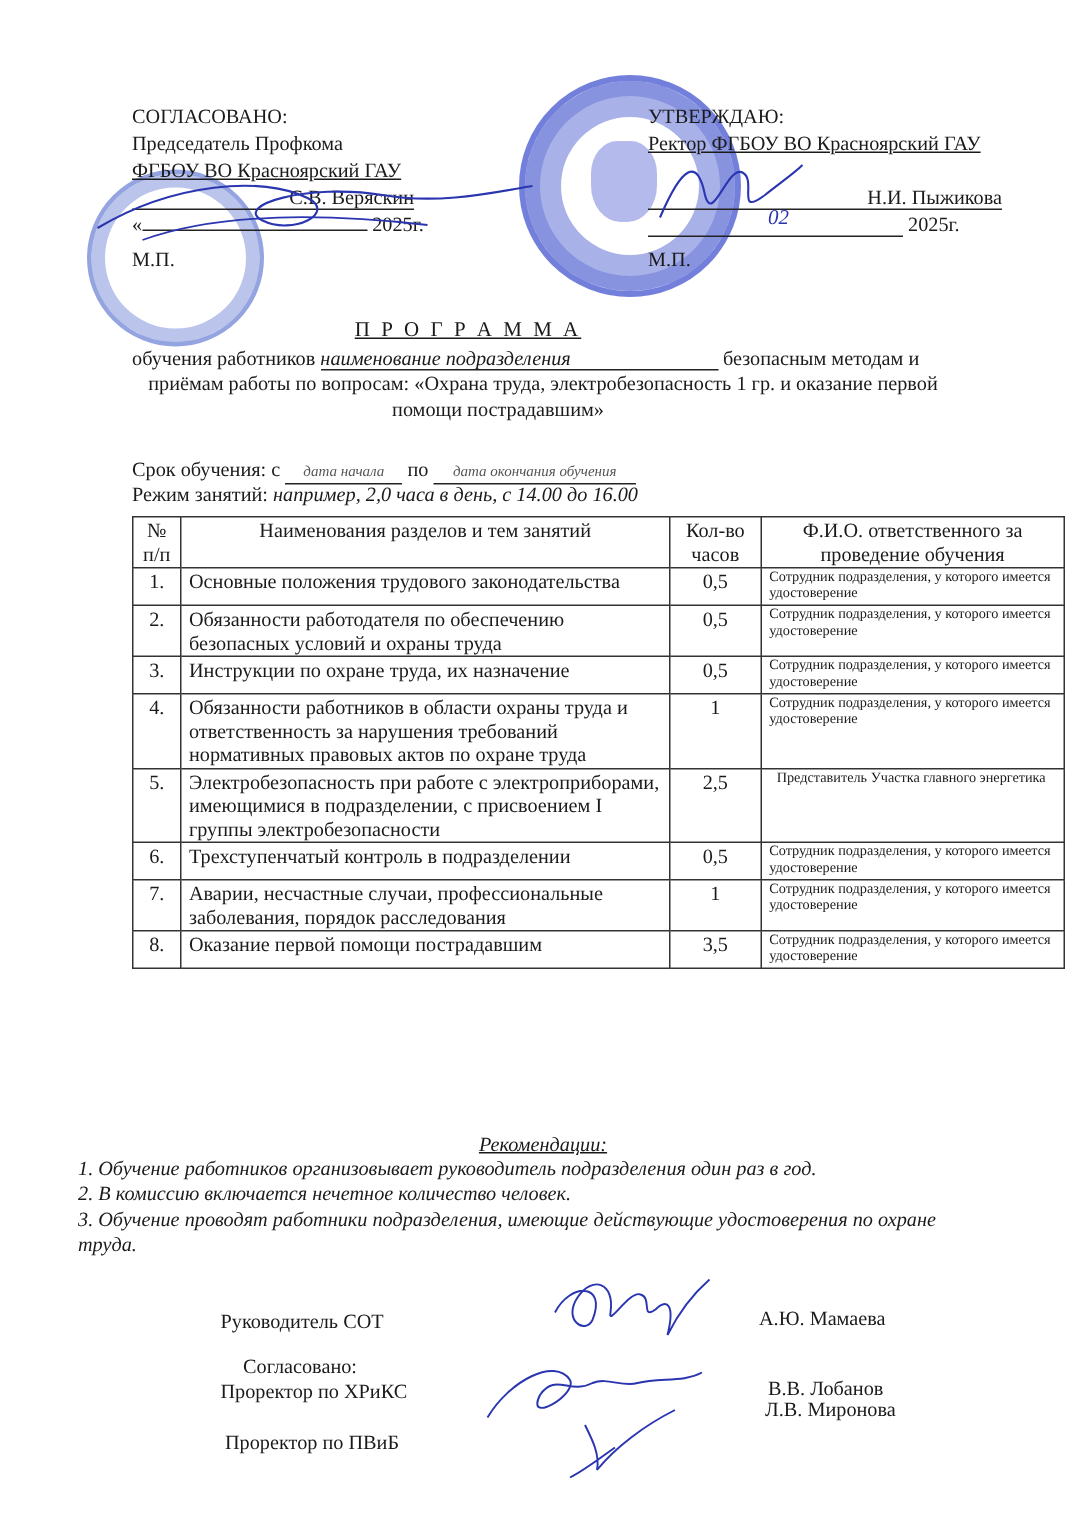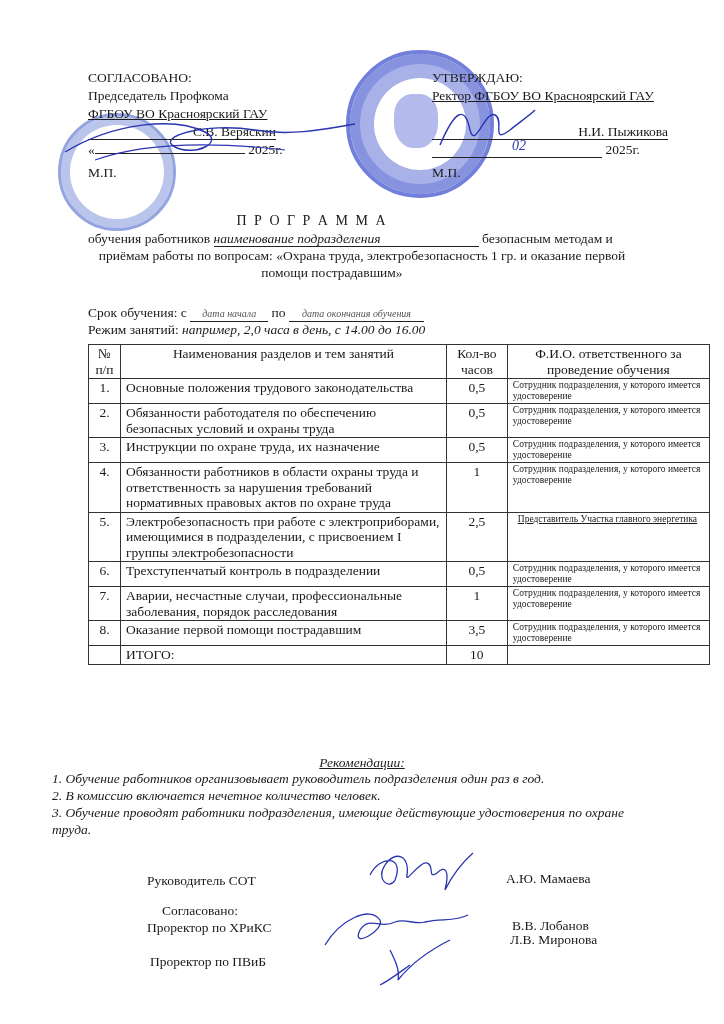--- a/index.html
+++ b/index.html
@@ -63,21 +63,21 @@
 <div class="abs t" style="left:432px;top:165px;">М.П.</div>
 
 <svg class="sig" style="left:55px;top:112px;" width="310" height="60">
   <path d="M10 40 C60 10,120 5,150 20 C170 30,140 45,120 35 C100 25,150 10,200 18 C240 25,280 15,300 12" stroke="#2a35b0" stroke-width="1.4" fill="none"></path>
   <path d="M40 48 C90 30,160 30,230 38" stroke="#2a35b0" stroke-width="1.2" fill="none"></path>
 </svg>
 <svg class="sig" style="left:430px;top:100px;" width="110" height="55">
   <path d="M10 45 C25 10,35 5,40 30 C45 50,55 10,65 15 C75 20,60 45,80 30 C90 22,100 15,105 10" stroke="#2a35b0" stroke-width="1.4" fill="none"></path>
 </svg>
 
-<div class="abs t" style="left:0;width:624px;top:213px;text-align:center;letter-spacing:2px;font-size:14px;">П Р О Г Р А М М А</div>
+<div class="abs t" style="left:0;width:624px;top:213px;text-align:center;letter-spacing:2px;font-size:14px;text-decoration:underline;">П Р О Г Р А М М А</div>
 <div class="abs t" style="left:88px;top:231px;width:616px;">
   <span>обучения работников</span>
   <span class="line" style="width:265px;text-align:left;font-style:italic;">наименование подразделения</span>
   <span>безопасным методам и</span>
 </div>
 <div class="abs t" style="left:0;width:724px;top:248px;text-align:center;">приёмам работы по вопросам:  «Охрана труда, электробезопасность 1 гр. и  оказание первой</div>
 <div class="abs t" style="left:0;width:664px;top:265px;text-align:center;">помощи пострадавшим»</div>
 
 <div class="abs t" style="left:88px;top:305px;">
   <span>Срок обучения:  с</span>
@@ -121,45 +121,39 @@
     <tr>
       <td class="num">4.</td>
       <td class="topic">Обязанности работников в области охраны труда и ответственность за нарушения требований нормативных правовых актов по охране труда</td>
       <td class="hours">1</td>
       <td class="resp">Сотрудник подразделения, у которого имеется удостоверение</td>
     </tr>
     <tr>
       <td class="num">5.</td>
       <td class="topic">Электробезопасность при работе с электроприборами, имеющимися в подразделении, с присвоением I группы электробезопасности</td>
       <td class="hours">2,5</td>
-      <td class="resp" style="padding-left:10px;text-decoration:underline;">Представитель Участка главного энергетика</td>
+      <td class="resp" style="padding-left:10px;">Представитель Участка главного энергетика</td>
     </tr>
     <tr>
       <td class="num">6.</td>
       <td class="topic">Трехступенчатый контроль в подразделении</td>
       <td class="hours">0,5</td>
       <td class="resp">Сотрудник подразделения, у которого имеется удостоверение</td>
     </tr>
     <tr>
       <td class="num">7.</td>
       <td class="topic">Аварии, несчастные случаи, профессиональные заболевания, порядок расследования</td>
       <td class="hours">1</td>
       <td class="resp">Сотрудник подразделения, у которого имеется удостоверение</td>
     </tr>
     <tr>
       <td class="num">8.</td>
       <td class="topic">Оказание первой помощи пострадавшим</td>
       <td class="hours">3,5</td>
       <td class="resp">Сотрудник подразделения, у которого имеется удостоверение</td>
-    </tr>
-    <tr>
-      <td class="num"></td>
-      <td class="topic">ИТОГО:</td>
-      <td class="hours">10</td>
-      <td class="resp"></td>
     </tr>
   </tbody>
 </table>
 
 <div class="abs rec ul" style="left:0;width:724px;top:755px;text-align:center;font-family:Liberation Serif, serif;">Рекомендации:</div>
 <div class="abs rec" style="left:52px;top:771px;">1. Обучение работников организовывает руководитель  подразделения один раз в год.</div>
 <div class="abs rec" style="left:52px;top:788px;">2. В комиссию включается нечетное количество человек.</div>
 <div class="abs rec" style="left:52px;top:805px;white-space:nowrap;">3. Обучение проводят работники подразделения, имеющие действующие удостоверения по охране</div>
 <div class="abs rec" style="left:52px;top:822px;">труда.</div>
 

